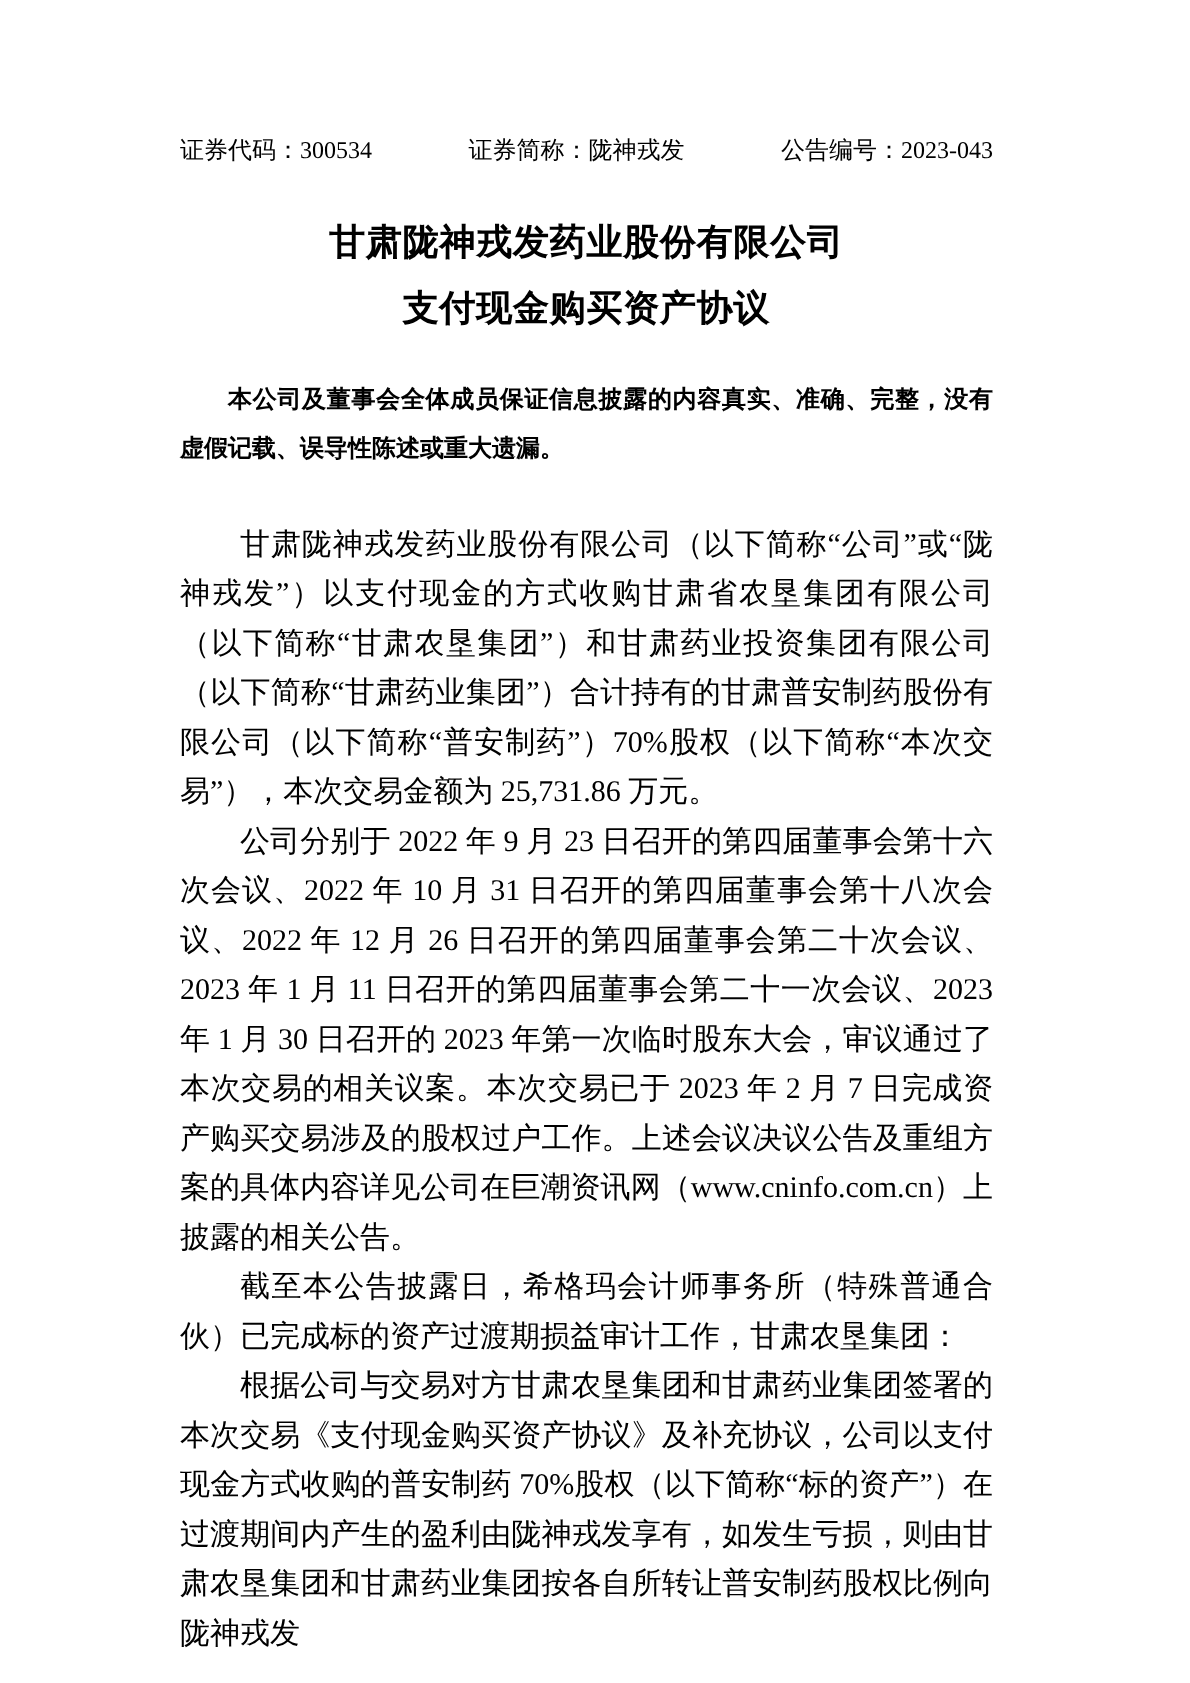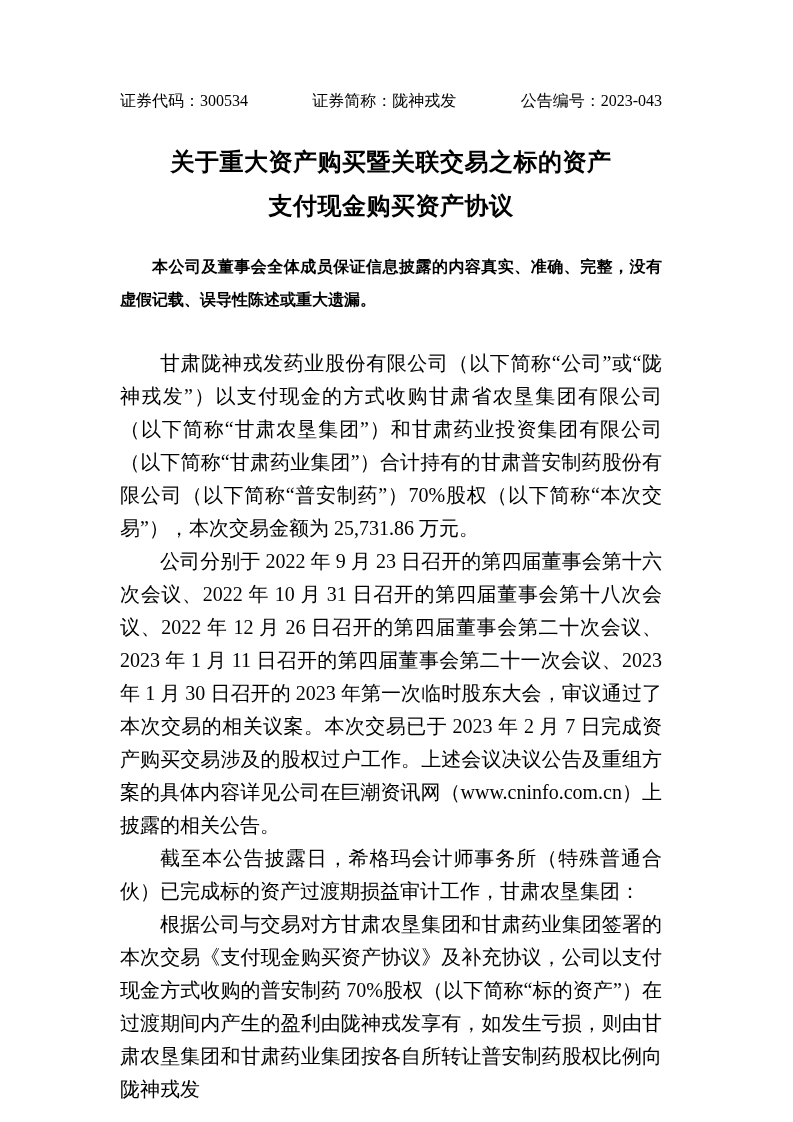--- a/index.html
+++ b/index.html
@@ -70,21 +70,21 @@
 
 <div class="page">
 
   <div class="doc-header">
     <span>证券代码：300534</span>
     <span>证券简称：陇神戎发</span>
     <span>公告编号：2023-043</span>
   </div>
 
   <div class="doc-title">
-    <div>关于重大资产购买暨关联交易之标的资产</div>
+    <div>甘肃陇神戎发药业股份有限公司</div>
     <div>支付现金购买资产协议</div>
   </div>
 
   <p class="disclaimer">本公司及董事会全体成员保证信息披露的内容真实、准确、完整，没有虚假记载、误导性陈述或重大遗漏。</p>
 
   <div class="body-text">
     <p class="para">甘肃陇神戎发药业股份有限公司（以下简称“公司”或“陇神戎发”）以支付现金的方式收购甘肃省农垦集团有限公司（以下简称“甘肃农垦集团”）和甘肃药业投资集团有限公司（以下简称“甘肃药业集团”）合计持有的甘肃普安制药股份有限公司（以下简称“普安制药”）70%股权（以下简称“本次交易”），本次交易金额为 25,731.86 万元。</p>
     <p class="para">公司分别于 2022 年 9 月 23 日召开的第四届董事会第十六次会议、2022 年 10 月 31 日召开的第四届董事会第十八次会议、2022 年 12 月 26 日召开的第四届董事会第二十次会议、2023 年 1 月 11 日召开的第四届董事会第二十一次会议、2023 年 1 月 30 日召开的 2023 年第一次临时股东大会，审议通过了本次交易的相关议案。本次交易已于 2023 年 2 月 7 日完成资产购买交易涉及的股权过户工作。上述会议决议公告及重组方案的具体内容详见公司在巨潮资讯网（www.cninfo.com.cn）上披露的相关公告。</p>
     <p class="para">截至本公告披露日，希格玛会计师事务所（特殊普通合伙）已完成标的资产过渡期损益审计工作，甘肃农垦集团：</p>
     <p class="para">根据公司与交易对方甘肃农垦集团和甘肃药业集团签署的本次交易《支付现金购买资产协议》及补充协议，公司以支付现金方式收购的普安制药 70%股权（以下简称“标的资产”）在过渡期间内产生的盈利由陇神戎发享有，如发生亏损，则由甘肃农垦集团和甘肃药业集团按各自所转让普安制药股权比例向陇神戎发</p>

